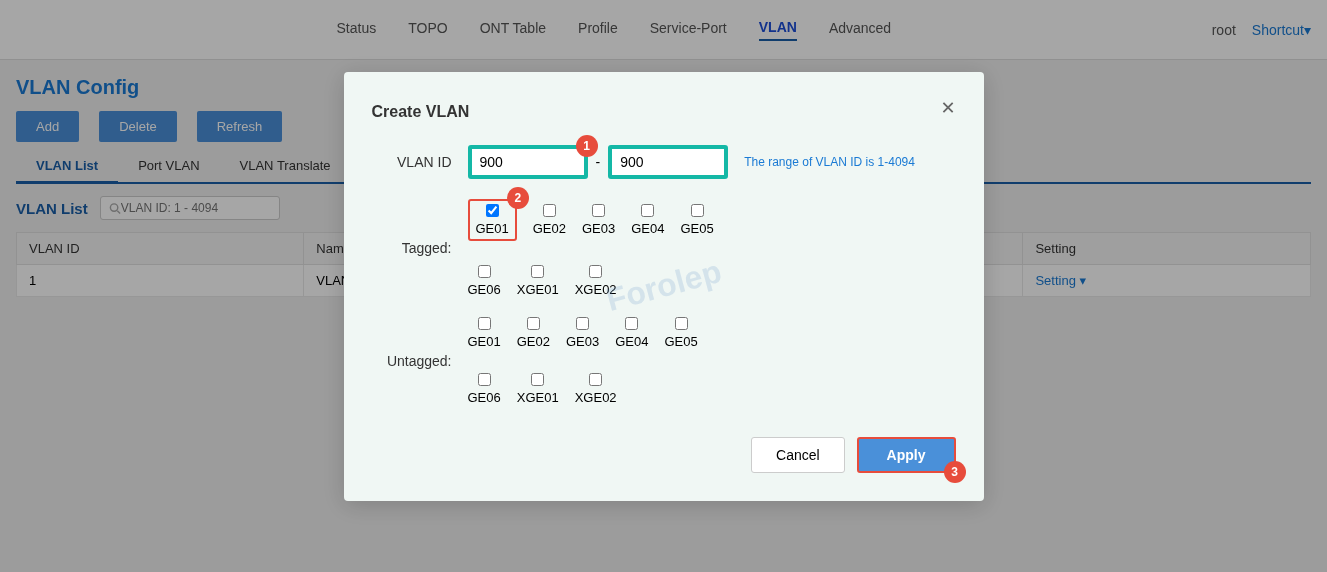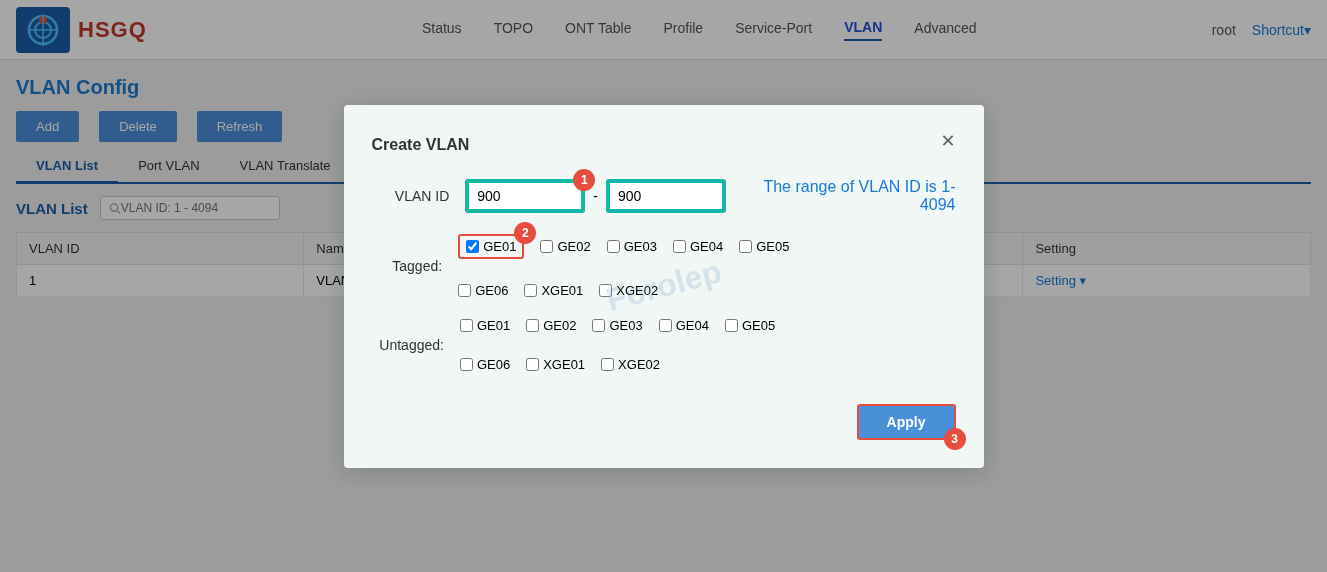--- a/index.html
+++ b/index.html
@@ -175,33 +175,34 @@
     }
     .vlan-id-input {
       width: 120px;
       padding: 5px 8px;
       border: 1px solid #ccc;
       border-radius: 3px;
       font-size: 14px;
       outline: none;
     }
     .vlan-id-input.highlighted { border: 4px solid #14b8a6; }
-    .vlan-range-hint { color: #1a7ad4; font-size: 16px; margin-left: 8px; text-align: right; }
+    .vlan-range-hint { color: #1a7ad4; font-size: 12px; margin-left: 8px; text-align: right; }
 
     .checkbox-group {
       display: flex;
       flex-wrap: wrap;
       gap: 12px 16px;
       align-items: center;
     }
     .checkbox-item {
       display: flex;
       align-items: center;
       gap: 4px;
       font-size: 13px;
+      flex-direction: column;
     }
     .checkbox-item input[type="checkbox"] { cursor: pointer; }
     .checkbox-item.highlighted-item {
       border: 2px solid #e74c3c;
       padding: 3px 6px;
       border-radius: 3px;
     }
 
     .modal-footer {
       display: flex;
@@ -261,32 +262,20 @@
       color: rgba(100,150,200,0.2);
       font-weight: bold;
       pointer-events: none;
       white-space: nowrap;
     }
   </style>
 </head>
 <body>
 
 <div class="top-nav">
-  <div class="logo-area">
-    <div class="logo-box">
-      <svg viewBox="0 0 40 36" xmlns="http://www.w3.org/2000/svg">
-        <circle cx="20" cy="18" r="14" fill="none" stroke="#4fc3f7" stroke-width="2.5"></circle>
-        <circle cx="20" cy="18" r="8" fill="none" stroke="#4fc3f7" stroke-width="2"></circle>
-        <circle cx="20" cy="8" r="4" fill="#e74c3c"></circle>
-        <line x1="20" y1="4" x2="20" y2="34" stroke="#4fc3f7" stroke-width="1.5"></line>
-        <line x1="6" y1="18" x2="34" y2="18" stroke="#4fc3f7" stroke-width="1.5"></line>
-      </svg>
-    </div>
-    <span class="logo-text">HSGQ</span>
-  </div>
 
   <div class="nav-links">
     <span class="nav-link">Status</span>
     <span class="nav-link">TOPO</span>
     <span class="nav-link">ONT Table</span>
     <span class="nav-link">Profile</span>
     <span class="nav-link">Service-Port</span>
     <span class="nav-link active">VLAN</span>
     <span class="nav-link">Advanced</span>
   </div>
@@ -449,19 +438,20 @@
           <span>XGE01</span>
         </label>
         <label class="checkbox-item">
           <input type="checkbox" style="">
           <span>XGE02</span>
         </label>
       </div>
     </div>
 
     <div class="modal-footer">
+      <button class="btn-cancel">Cancel</button>
       <div class="apply-wrapper">
         <button class="btn-apply highlighted">Apply</button>
         <span class="step-badge badge-3">3</span>
       </div>
     </div>
   </div>
 </div>
 
 </body></html>

